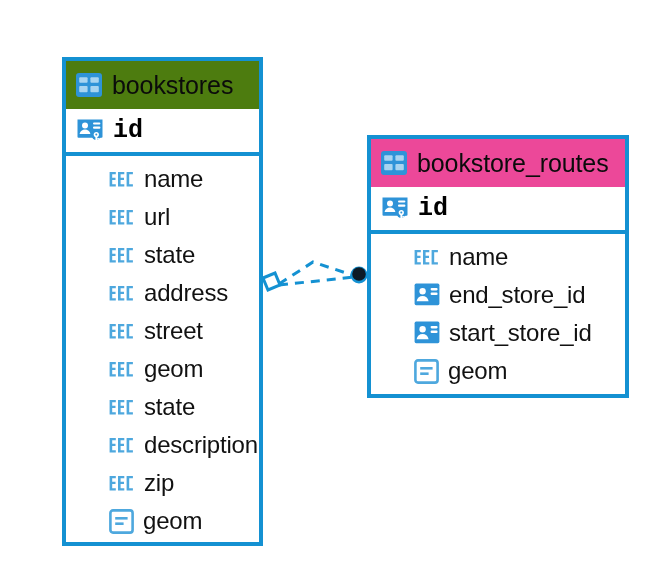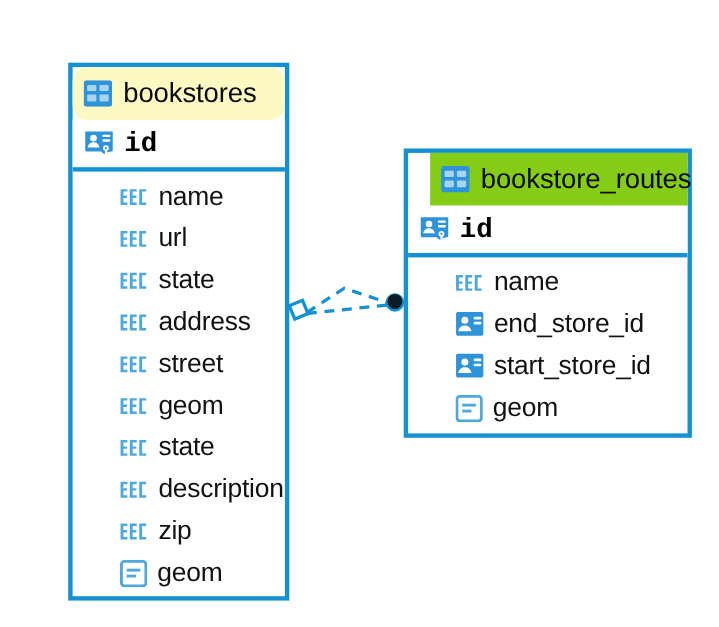--- a/index.html
+++ b/index.html
@@ -31,22 +31,22 @@
   }
 
   .entity-header {
     display: flex;
     align-items: center;
     box-sizing: border-box;
     height: 48px;
     padding-left: 10px;
     gap: 10px;
   }
-  .entity-header.orange { background: #fef9c3; border-radius: 14px; }
-  .entity-header.grey   { background: #84cc16; margin-left: 20px; }
+  .entity-header.orange { background: #4d7c0f; }
+  .entity-header.grey   { background: #ec4899; }
 
   .entity-title {
     font-size: 25px;
     color: #0B0B0B;
     white-space: nowrap;
     letter-spacing: -0.1px;
   }
 
   .pk-row {
     display: flex;

